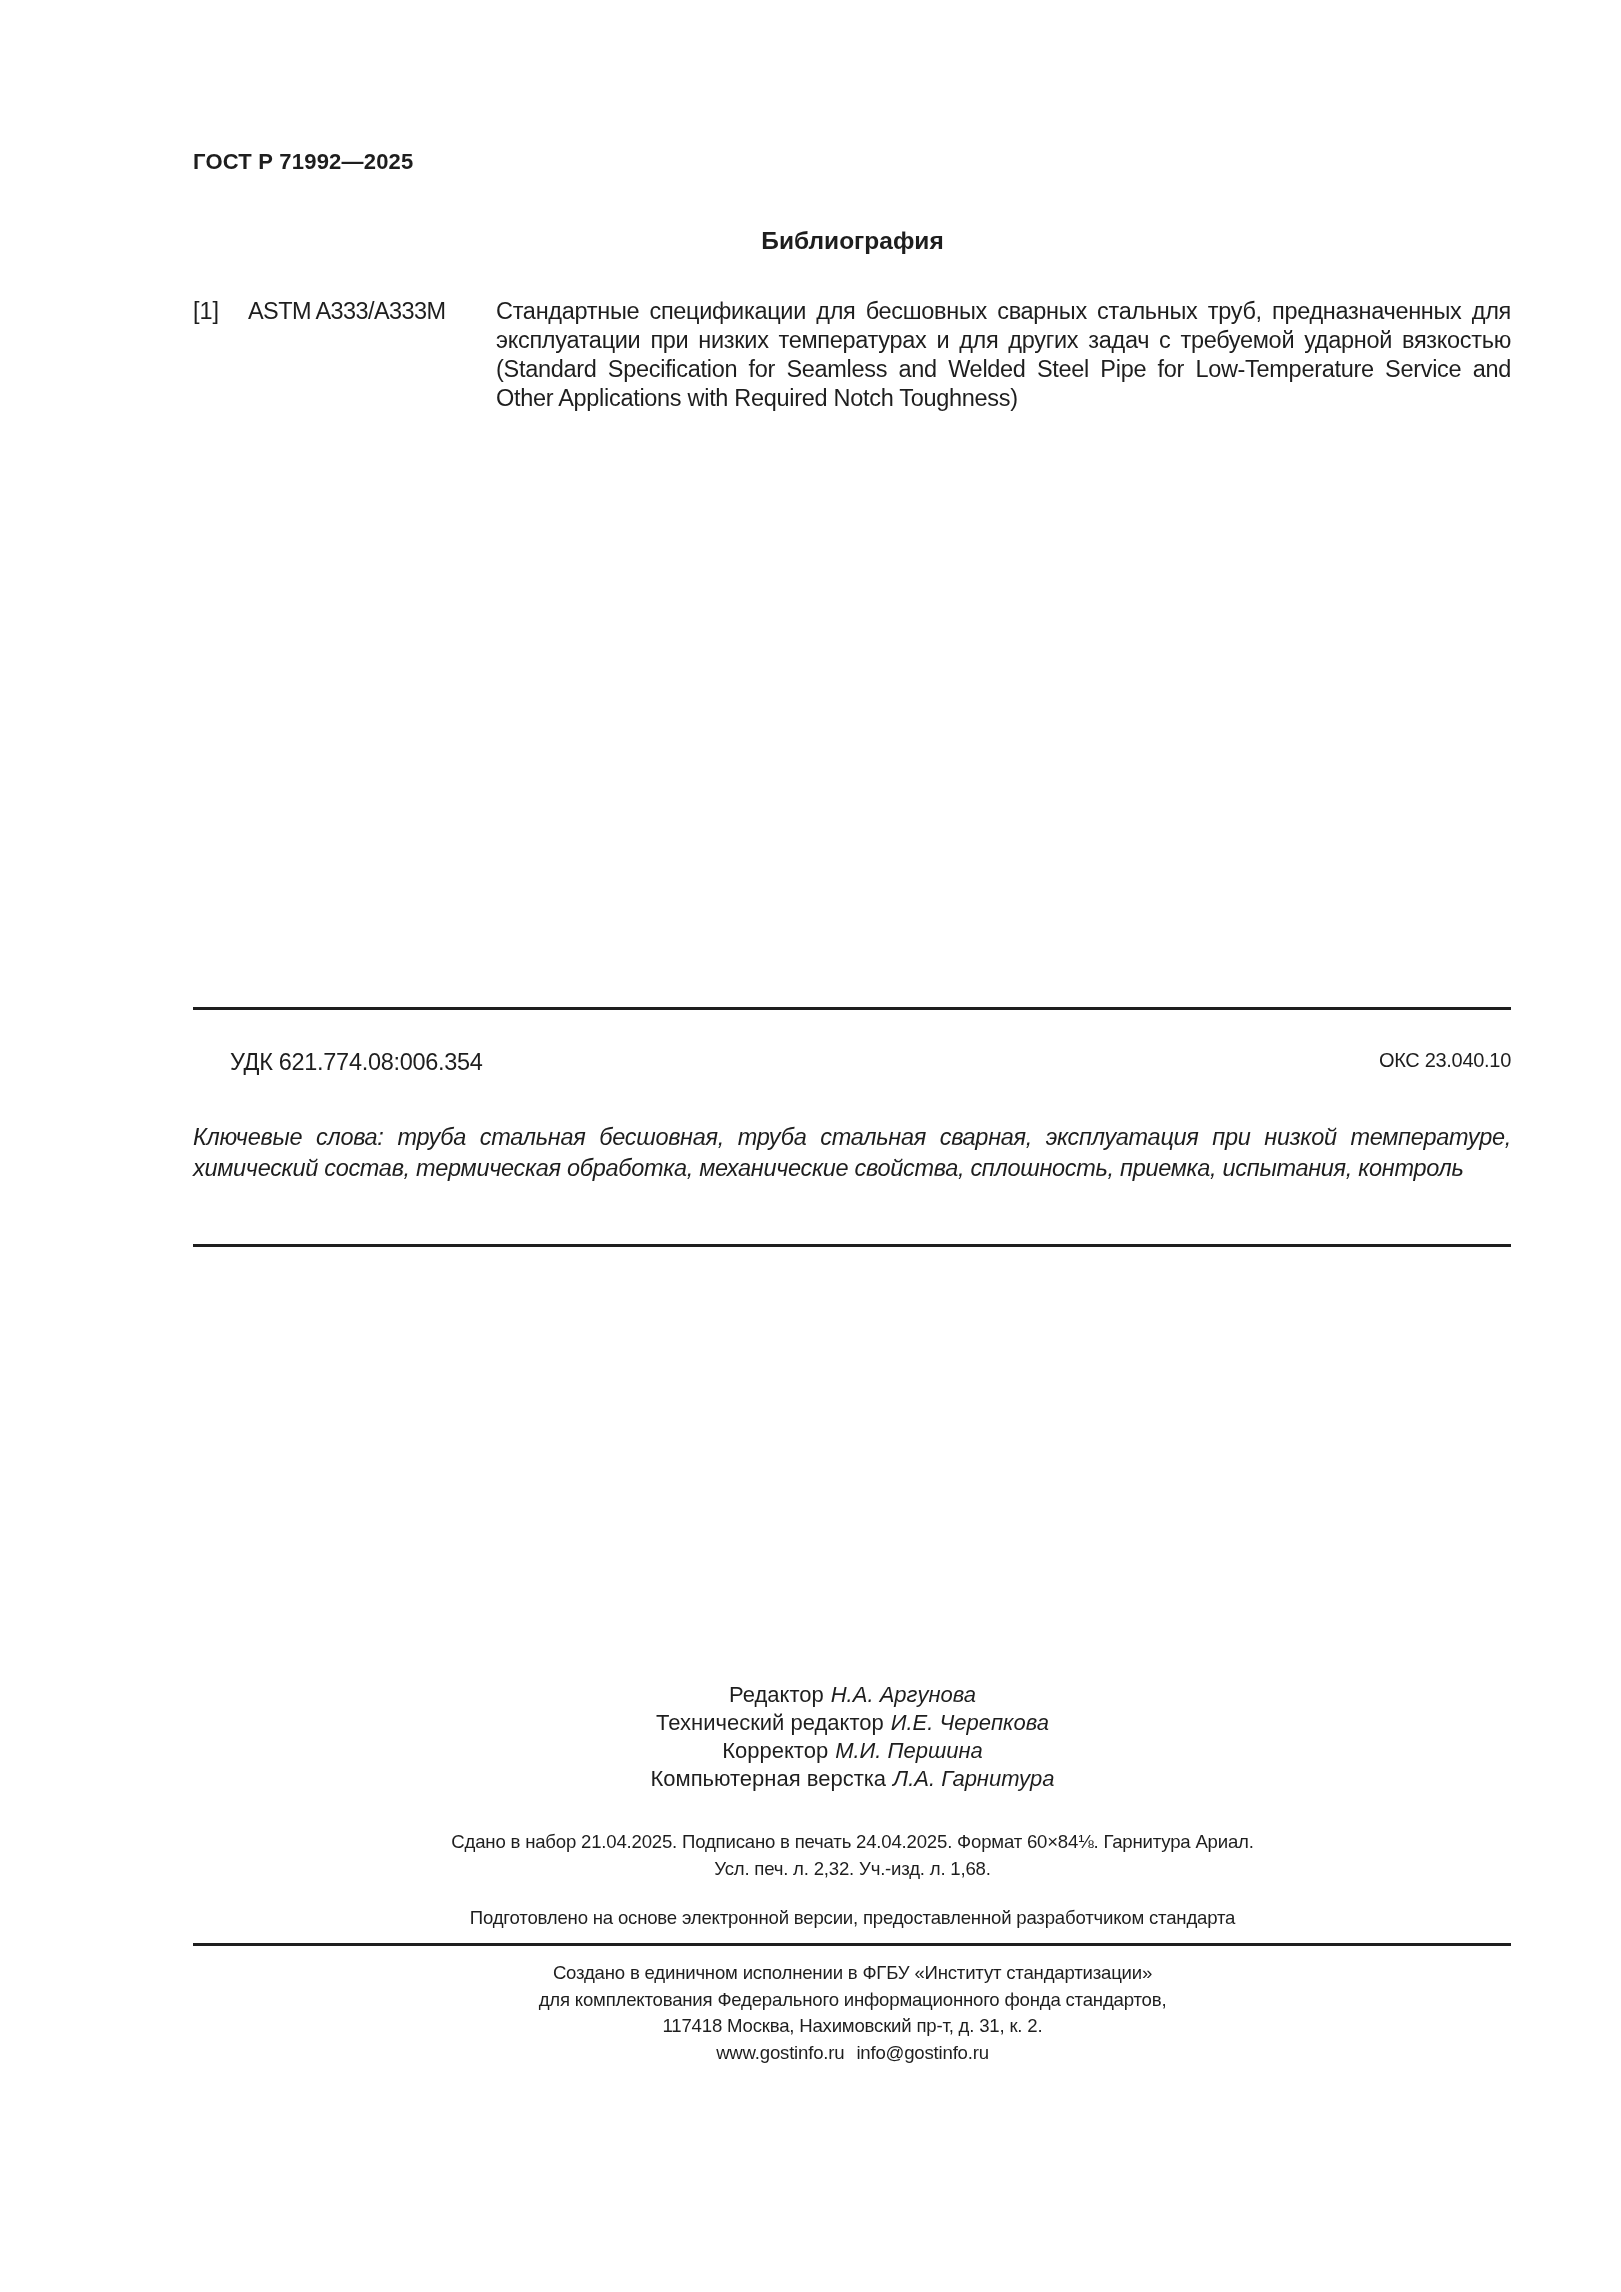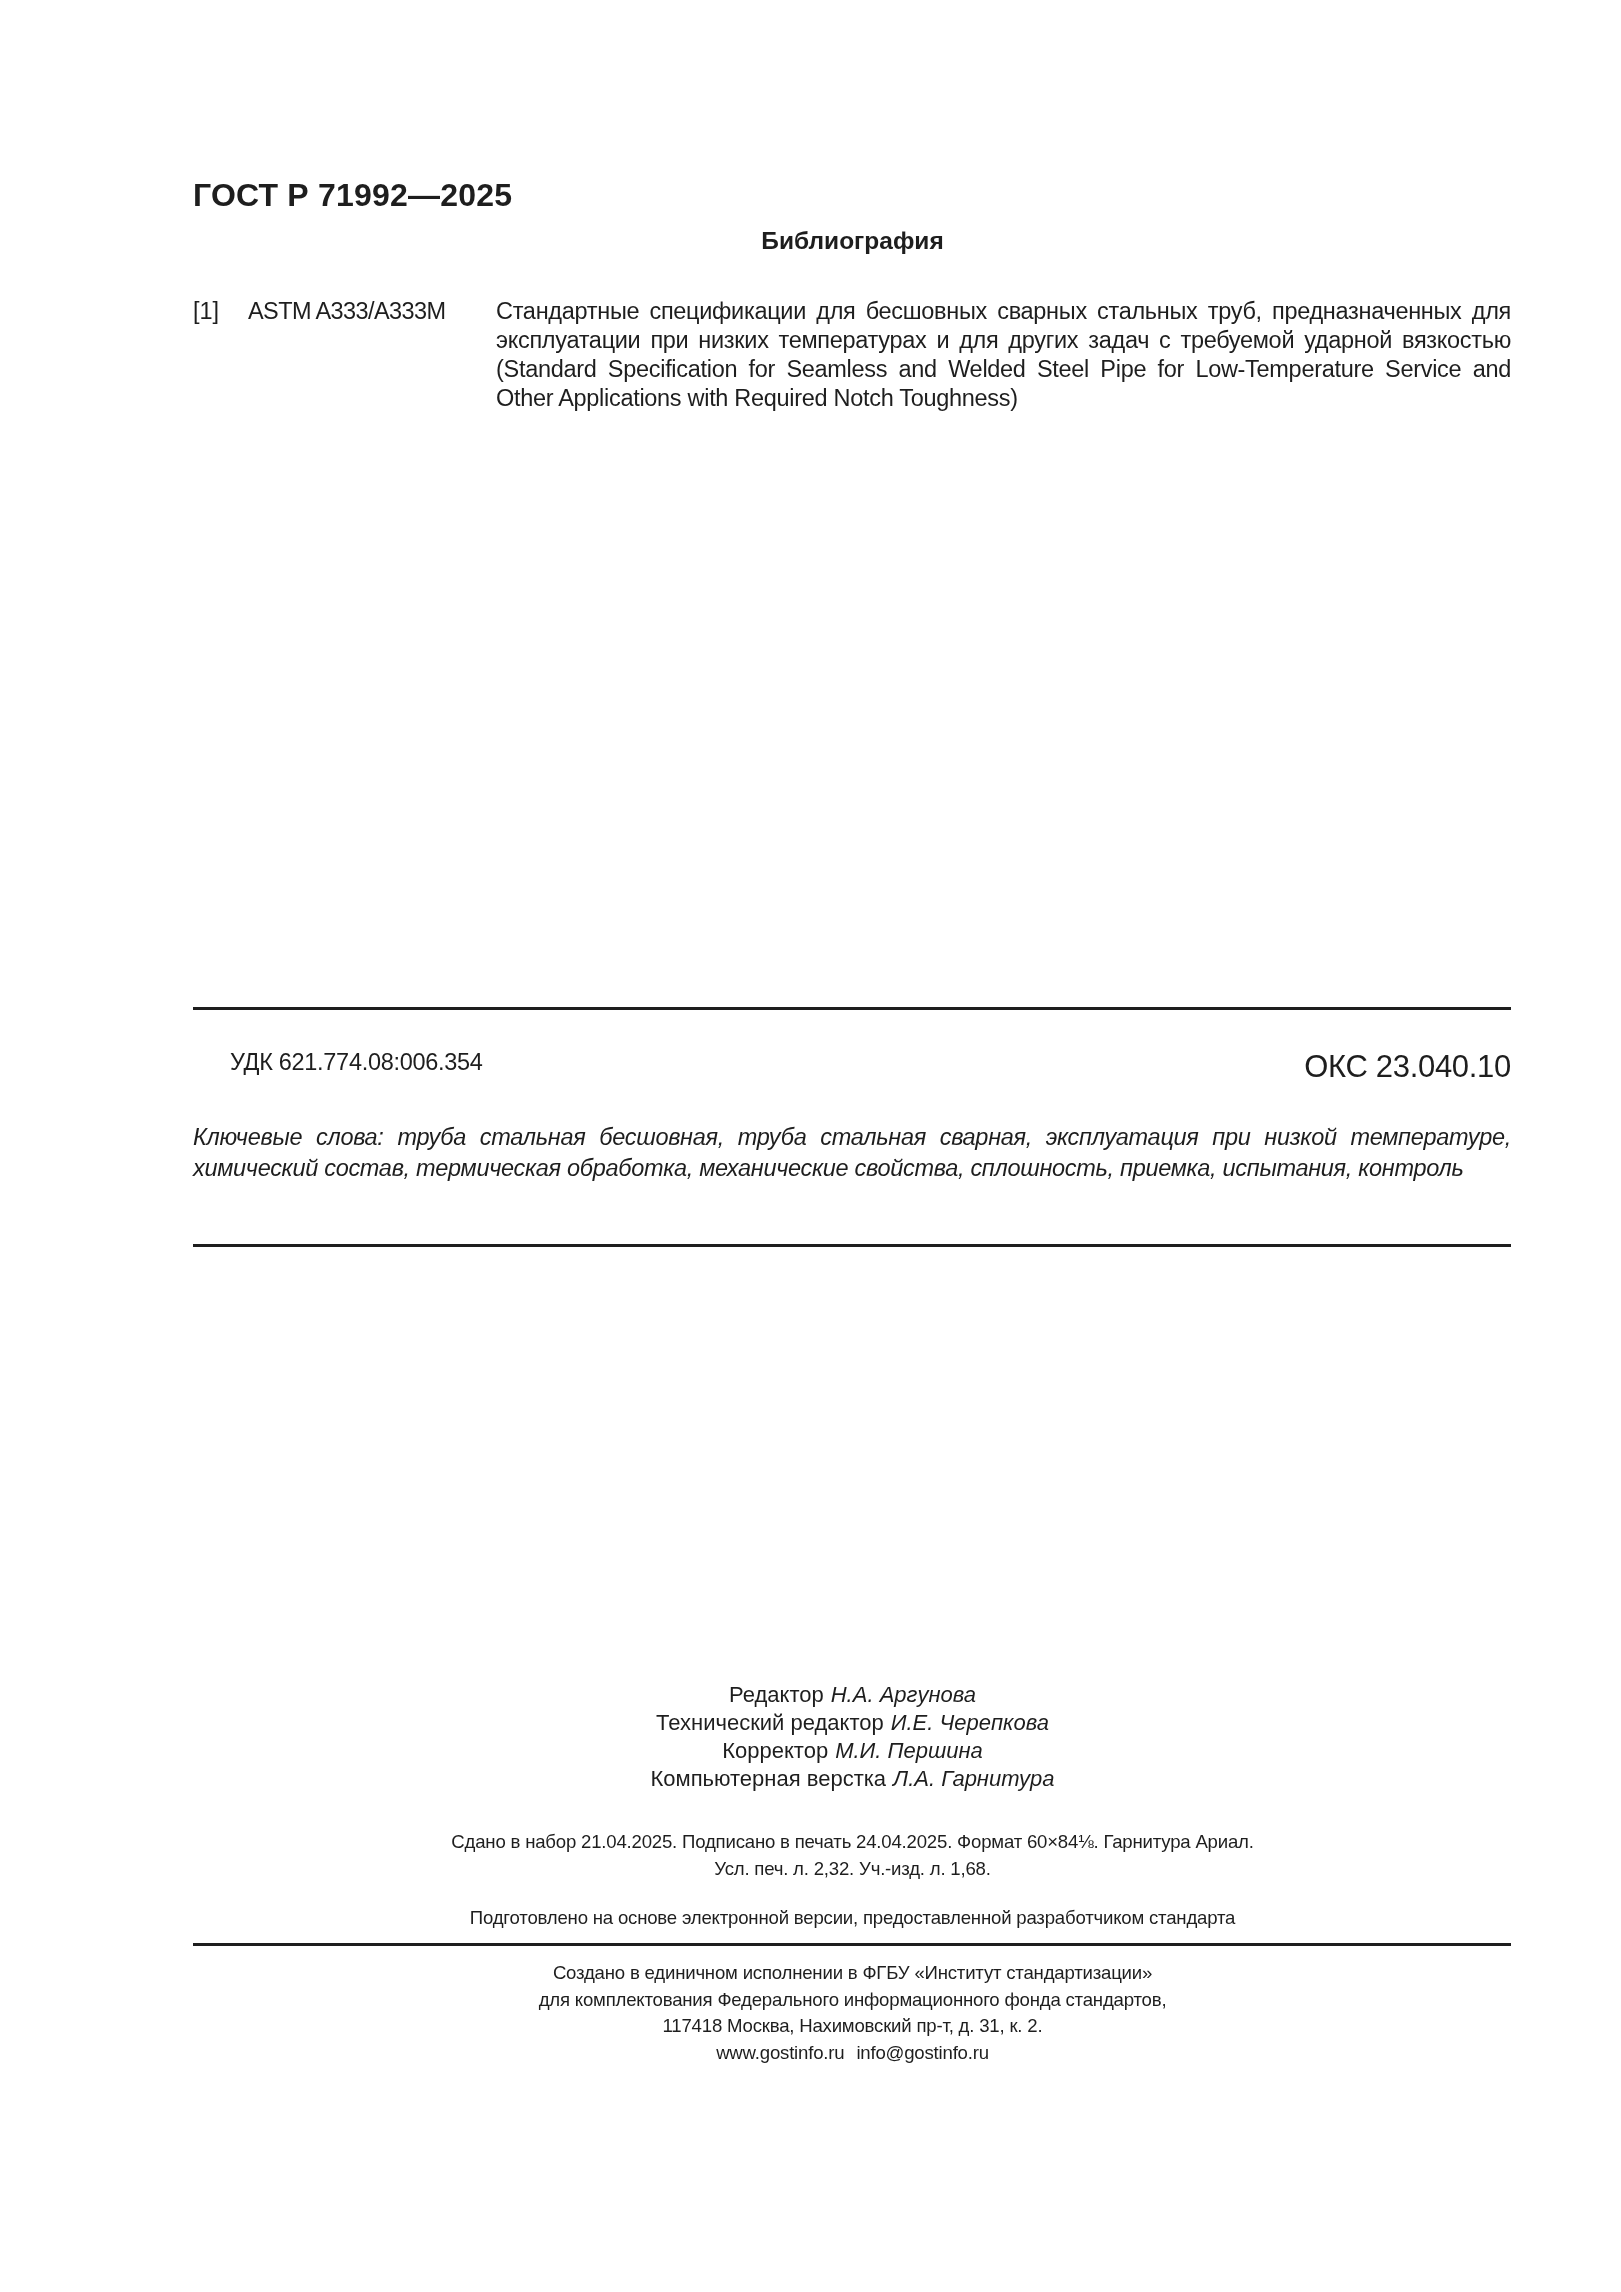--- a/index.html
+++ b/index.html
@@ -1,29 +1,29 @@
 <!DOCTYPE html>
 <html><head>
   <meta charset="utf-8">
   <style>
     html, body { margin: 0; padding: 0; background: #ffffff; }
     body {
       width: 1621px; height: 2293px; position: relative; overflow: hidden;
       font-family: "Liberation Sans", sans-serif; color: #1e1e1e;
     }
     .abs { position: absolute; }
-    .header-code { left: 193px; top: 149px; font-size: 32px; font-weight: bold; letter-spacing: 0.2px; margin-top: 28px; }
+    .header-code { left: 193px; top: 149px; font-size: 22px; font-weight: bold; letter-spacing: 0.2px; }
     .biblio-title { left: 0; width: 1705px; top: 227px; font-size: 24.5px; font-weight: bold; text-align: center; }
     .ref-row { left: 193px; top: 297px; width: 1318px; font-size: 23.5px; line-height: 29px; }
     .ref-num { position: absolute; left: 0; top: 0; }
     .ref-code { position: absolute; left: 55px; top: 0; letter-spacing: -0.6px; }
     .ref-desc { position: absolute; left: 303px; top: 0; width: 1015px; text-align: justify; letter-spacing: -0.3px; }
     .rule { left: 193px; width: 1318px; height: 2.9px; background: #1e1e1e; }
     .udk { left: 193px; top: 1049px; font-size: 23.5px; letter-spacing: -0.3px; margin-left: 37px; }
-    .oks { right: 110px; top: 1049px; font-size: 31px; letter-spacing: -0.3px; }
+    .oks { right: 110px; top: 1049px; font-size: 20px; letter-spacing: -0.3px; }
     .keywords { left: 193px; top: 1122px; width: 1318px; font-size: 23.5px; line-height: 31px; text-align: justify; letter-spacing: -0.3px; font-style: italic; }
     .credits { left: 0; width: 1705px; top: 1681px; text-align: center; font-size: 22px; line-height: 28px; }
     .credits .name { font-style: italic; margin-left: 7px; }
     .print-info { left: 0; width: 1705px; top: 1829px; text-align: center; font-size: 18.6px; line-height: 26.5px; letter-spacing: -0.2px; }
     .print-info span + span { margin-left: 0; text-align: center; }
     .prepared { left: 0; width: 1705px; top: 1907px; text-align: center; font-size: 18.6px; letter-spacing: -0.2px; }
     .publisher { left: 0; width: 1705px; top: 1960px; text-align: center; font-size: 18.6px; line-height: 26.5px; letter-spacing: -0.2px; }
     .publisher .gap { margin-left: 12px; text-align: right; }
   </style>
 </head>

